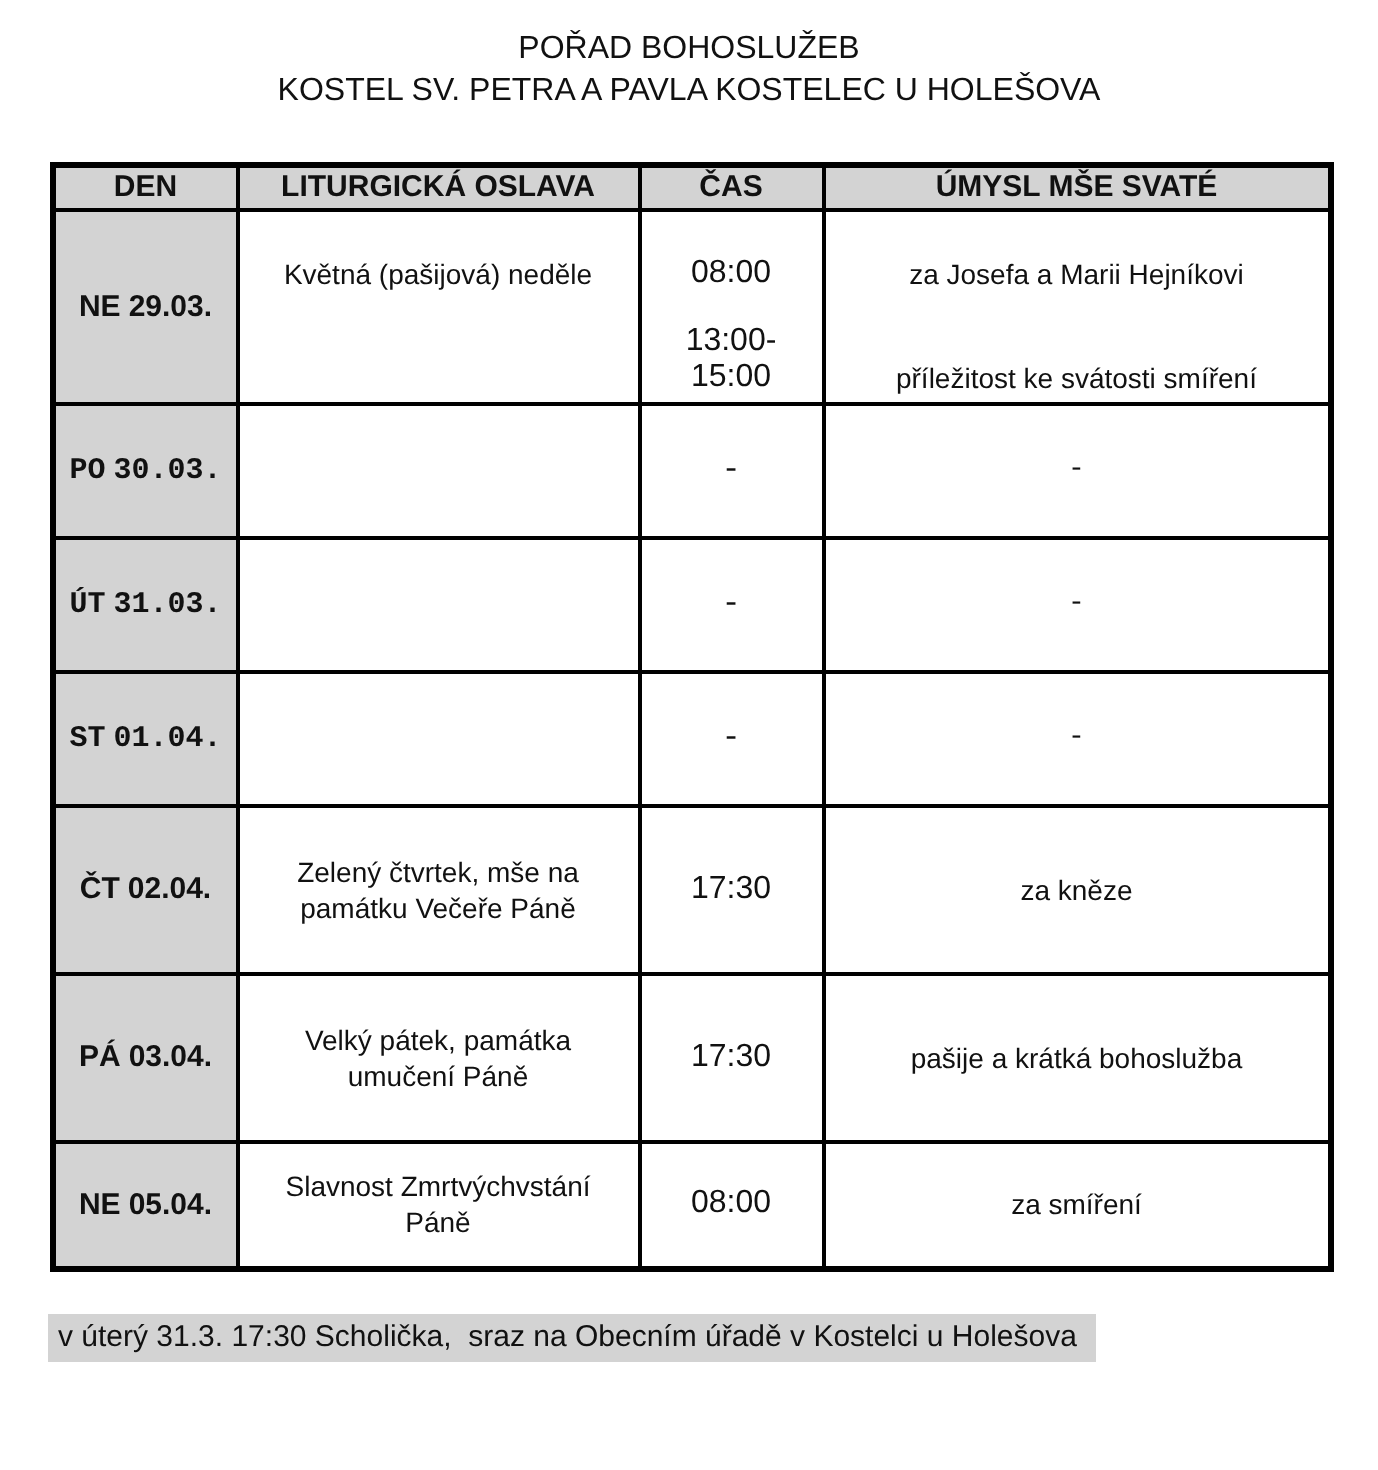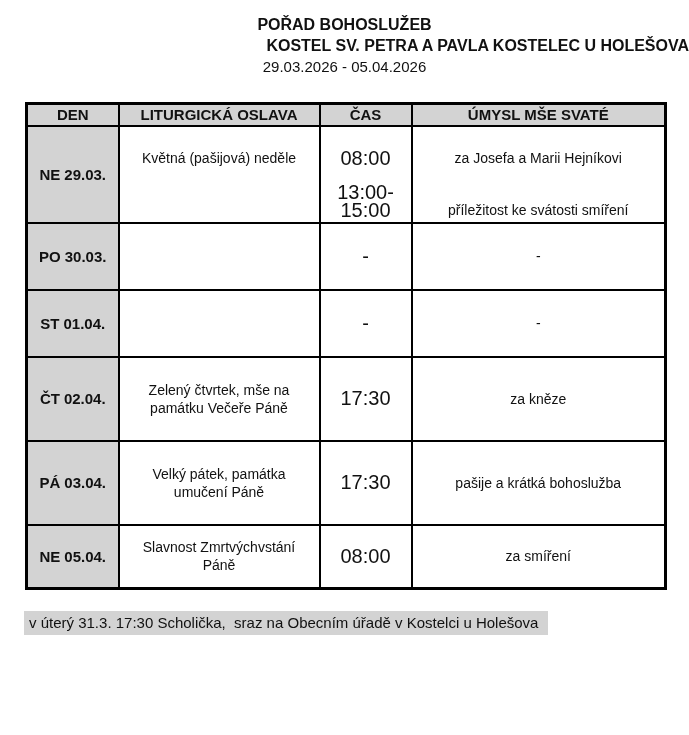--- a/index.html
+++ b/index.html
@@ -6,22 +6,22 @@
     --header-bg:#d3d3d3; --day-bg:#d3d3d3; --footer-bg:#d3d3d3;
     --border:#000000; --text:#111111; --page-bg:#ffffff;
   }
   *{box-sizing:border-box;}
   html,body{margin:0;padding:0;}
   body{
     width:689px;height:735px;background:var(--page-bg);color:var(--text);
     font-family:"Liberation Sans","DejaVu Sans",sans-serif;overflow:hidden;
   }
   .doc-header{margin-top:15px;text-align:center;}
-  .doc-title{font-size:16px;font-weight:bold;line-height:20px;}
-  .doc-subtitle{font-size:16px;font-weight:bold;line-height:21px;text-align:right;}
+  .doc-title{font-size:16px;font-weight:normal;line-height:20px;}
+  .doc-subtitle{font-size:16px;font-weight:normal;line-height:21px;}
   .doc-daterange{font-size:15px;line-height:21px;}
 
   table.schedule{
     border-collapse:collapse;table-layout:fixed;
     width:639px;margin:25px 0 0 25px;
     border:3px solid var(--border);
   }
   .schedule th,.schedule td{
     border:2px solid var(--border);
     font-size:14px;text-align:center;vertical-align:middle;
@@ -29,24 +29,24 @@
   }
   .schedule thead tr{height:22px;margin-left:36px;}
   .schedule th{
     background:var(--header-bg);font-weight:bold;font-size:15px;padding:1px 2px;
   }
   td.day{
     background:var(--day-bg);font-weight:bold;font-size:15px;padding:2px 2px;
   }
   td.day .day-wrap{display:inline-flex;gap:4px;align-items:flex-end;}
   td.cel,td.int{line-height:18px;}
-  td.time{font-size:20px;}
+  td.time{font-size:16px;}
 
   tr.r0{height:88px;}
-  tr.r1,tr.r2,tr.r3{height:67px;}
+  tr.r1,tr.r2,tr.r3{height:67px;font-family:Liberation Mono, monospace;}
   tr.r4,tr.r5{height:84px;}
   tr.r6{height:66px;}
   tr.r7{height:64px;}
 
   tr.multi td{vertical-align:top;padding:0 6px;}
   tr.multi td.day{vertical-align:middle;}
   .stack{
     height:95px;display:flex;flex-direction:column;
     justify-content:space-between;padding:22px 0 3px;
   }
@@ -60,21 +60,20 @@
     font-size:15px;line-height:24px;padding-left:5px;
     white-space:pre;overflow:hidden;
   }
 </style>
 </head>
 <body>
 
 <div class="doc-header">
   <div class="doc-title">POŘAD BOHOSLUŽEB</div>
   <div class="doc-subtitle">KOSTEL SV. PETRA A PAVLA KOSTELEC U HOLEŠOVA</div>
-  <div class="doc-daterange">29.03.2026 - 05.04.2026</div>
 </div>
 
 <table class="schedule">
   <colgroup>
     <col style="width:92px">
       <col style="width:201px">
       <col style="width:92px">
       <col style="width:254px">
   </colgroup>
   <thead>
@@ -112,20 +111,29 @@
       </tr>
       <tr class="r1">
         <td class="day"><span class="day-wrap">
             <span>PO</span>
             <span>30.03.</span>
           </span></td>
         <td class="cel"></td>
         <td class="time">-</td>
         <td class="int">-</td>
       </tr>
+      <tr class="r2">
+        <td class="day"><span class="day-wrap">
+            <span>ÚT</span>
+            <span>31.03.</span>
+          </span></td>
+        <td class="cel"></td>
+        <td class="time">-</td>
+        <td class="int">-</td>
+      </tr>
       <tr class="r3">
         <td class="day"><span class="day-wrap">
             <span>ST</span>
             <span>01.04.</span>
           </span></td>
         <td class="cel"></td>
         <td class="time">-</td>
         <td class="int">-</td>
       </tr>
       <tr class="r4">

